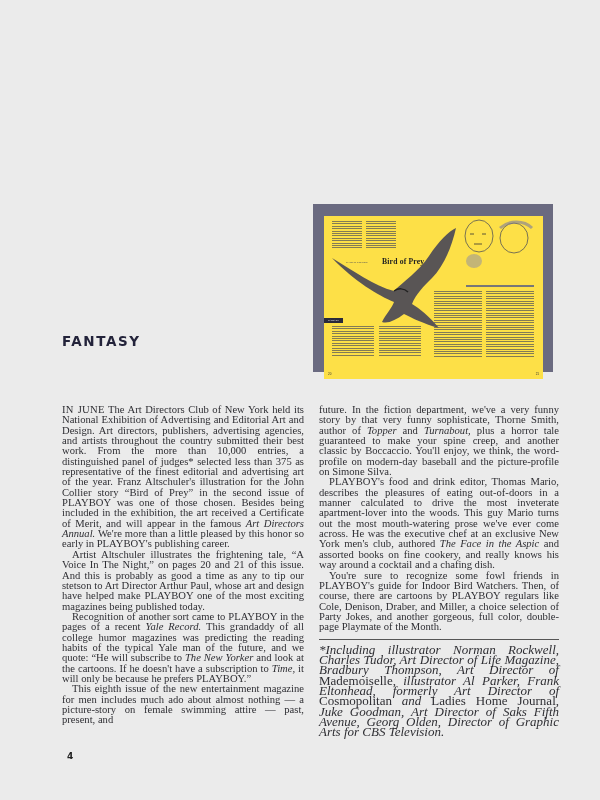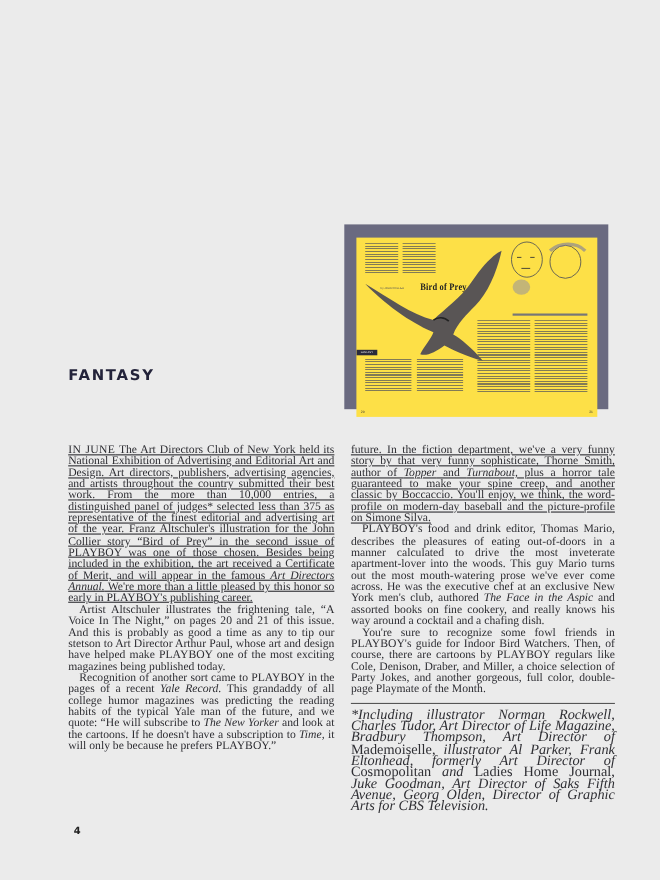--- a/index.html
+++ b/index.html
@@ -44,21 +44,21 @@
   }
 
   .column {
     position: absolute; top: 405px; width: 242px;
     font-size: 10.6px; line-height: 10.35px; text-align: justify;
     color: #2e2e33;
   }
   .col-left { left: 62px; }
   .col-right { left: 319px; width: 240px; }
   .column p { margin: 0; text-indent: 10px; }
-  .column p.first { text-indent: 0; text-decoration: underline; }
+  .column p.first { text-indent: 0; }
   .lead { font-variant: small-caps; letter-spacing: 0.3px; }
   .footnote-rule { height: 0; border-top: 1.3px solid #555; margin: 6px 0 5px 0; }
   .footnote { font-style: italic; text-indent: 0 !important; font-size: 13px; }
   .footnote .roman { font-style: normal; }
 
   .page-number {
     position: absolute; left: 67px; top: 751px;
     font-family: "DejaVu Sans", sans-serif; font-weight: bold; font-size: 9px; color: #222;
   }
 </style>
@@ -94,20 +94,21 @@
       <div class="spread-pnum" style="right:4px;">21</div>
     </div>
   </div>
 
   <div class="playbill-heading">FANTASY</div>
 
   <div class="column col-left">
     <p class="first"><span class="lead">IN JUNE</span><span> The Art Directors Club of New York held its National Exhibition of Advertising and Editorial Art and Design.  Art directors, publishers, advertising agencies, and artists throughout the country submitted their best work. From the more than 10,000 entries, a distinguished panel of judges* selected less than 375 as representative of the finest editorial and advertising art of the year.  Franz Altschuler's illustration for the John Collier story “Bird of Prey” in the second issue of PLAYBOY was one of those chosen.  Besides being included in the exhibition, the art received a Certificate of Merit, and will appear in the famous </span><i>Art Directors Annual.</i><span>  We're more than a little pleased by this honor so early in PLAYBOY's publishing career.</span></p>
     <p>Artist Altschuler illustrates the frightening tale, “A Voice In The Night,” on pages 20 and 21 of this issue.  And this is probably as good a time as any to tip our stetson to Art Director Arthur Paul, whose art and design have helped make PLAYBOY one of the most exciting magazines being published today.</p>
     <p><span>Recognition of another sort came to PLAYBOY in the pages of a recent </span><i>Yale Record.</i><span>  This grandaddy of all college humor magazines was predicting the reading habits of the typical Yale man of the future, and we quote: “He will subscribe to </span><i>The New Yorker</i><span> and look at the cartoons. If he doesn't have a subscription to </span><i>Time,</i><span> it will only be because he prefers PLAYBOY.”</span></p>
+    <p>This eighth issue of the new entertainment magazine for men includes much ado about almost nothing — a picture-story on female swimming attire — past, present, and</p>
   </div>
 
   <div class="column col-right">
     <p class="first"><span>future.  In the fiction department, we've a very funny story by that very funny sophisticate, Thorne Smith, author of </span><i>Topper</i><span> and </span><i>Turnabout,</i><span> plus a horror tale guaranteed to make your spine creep, and another classic by Boccaccio. You'll enjoy, we think, the word-profile on modern-day baseball and the picture-profile on Simone Silva.</span></p>
     <p><span>PLAYBOY's food and drink editor, Thomas Mario, describes the pleasures of eating out-of-doors in a manner calculated to drive the most inveterate apartment-lover into the woods.  This guy Mario turns out the most mouth-watering prose we've ever come across.  He was the executive chef at an exclusive New York men's club, authored </span><i>The Face in the Aspic</i><span> and assorted books on fine cookery, and really knows his way around a cocktail and a chafing dish.</span></p>
     <p>You're sure to recognize some fowl friends in PLAYBOY's guide for Indoor Bird Watchers.  Then, of course, there are cartoons by PLAYBOY regulars like Cole, Denison, Draber, and Miller, a choice selection of Party Jokes, and another gorgeous, full color, double-page Playmate of the Month.</p>
     <div class="footnote-rule"></div>
     <p class="footnote"><span>*Including illustrator Norman Rockwell, Charles Tudor, Art Director of Life Magazine, Bradbury Thompson, Art Director of </span><span class="roman">Mademoiselle,</span><span> illustrator Al Parker, Frank Eltonhead, formerly Art Director of </span><span class="roman">Cosmopolitan</span><span> and </span><span class="roman">Ladies Home Journal,</span><span> Juke Goodman, Art Director of Saks Fifth Avenue, Georg Olden, Director of Graphic Arts for CBS Television.</span></p>
   </div>
 

